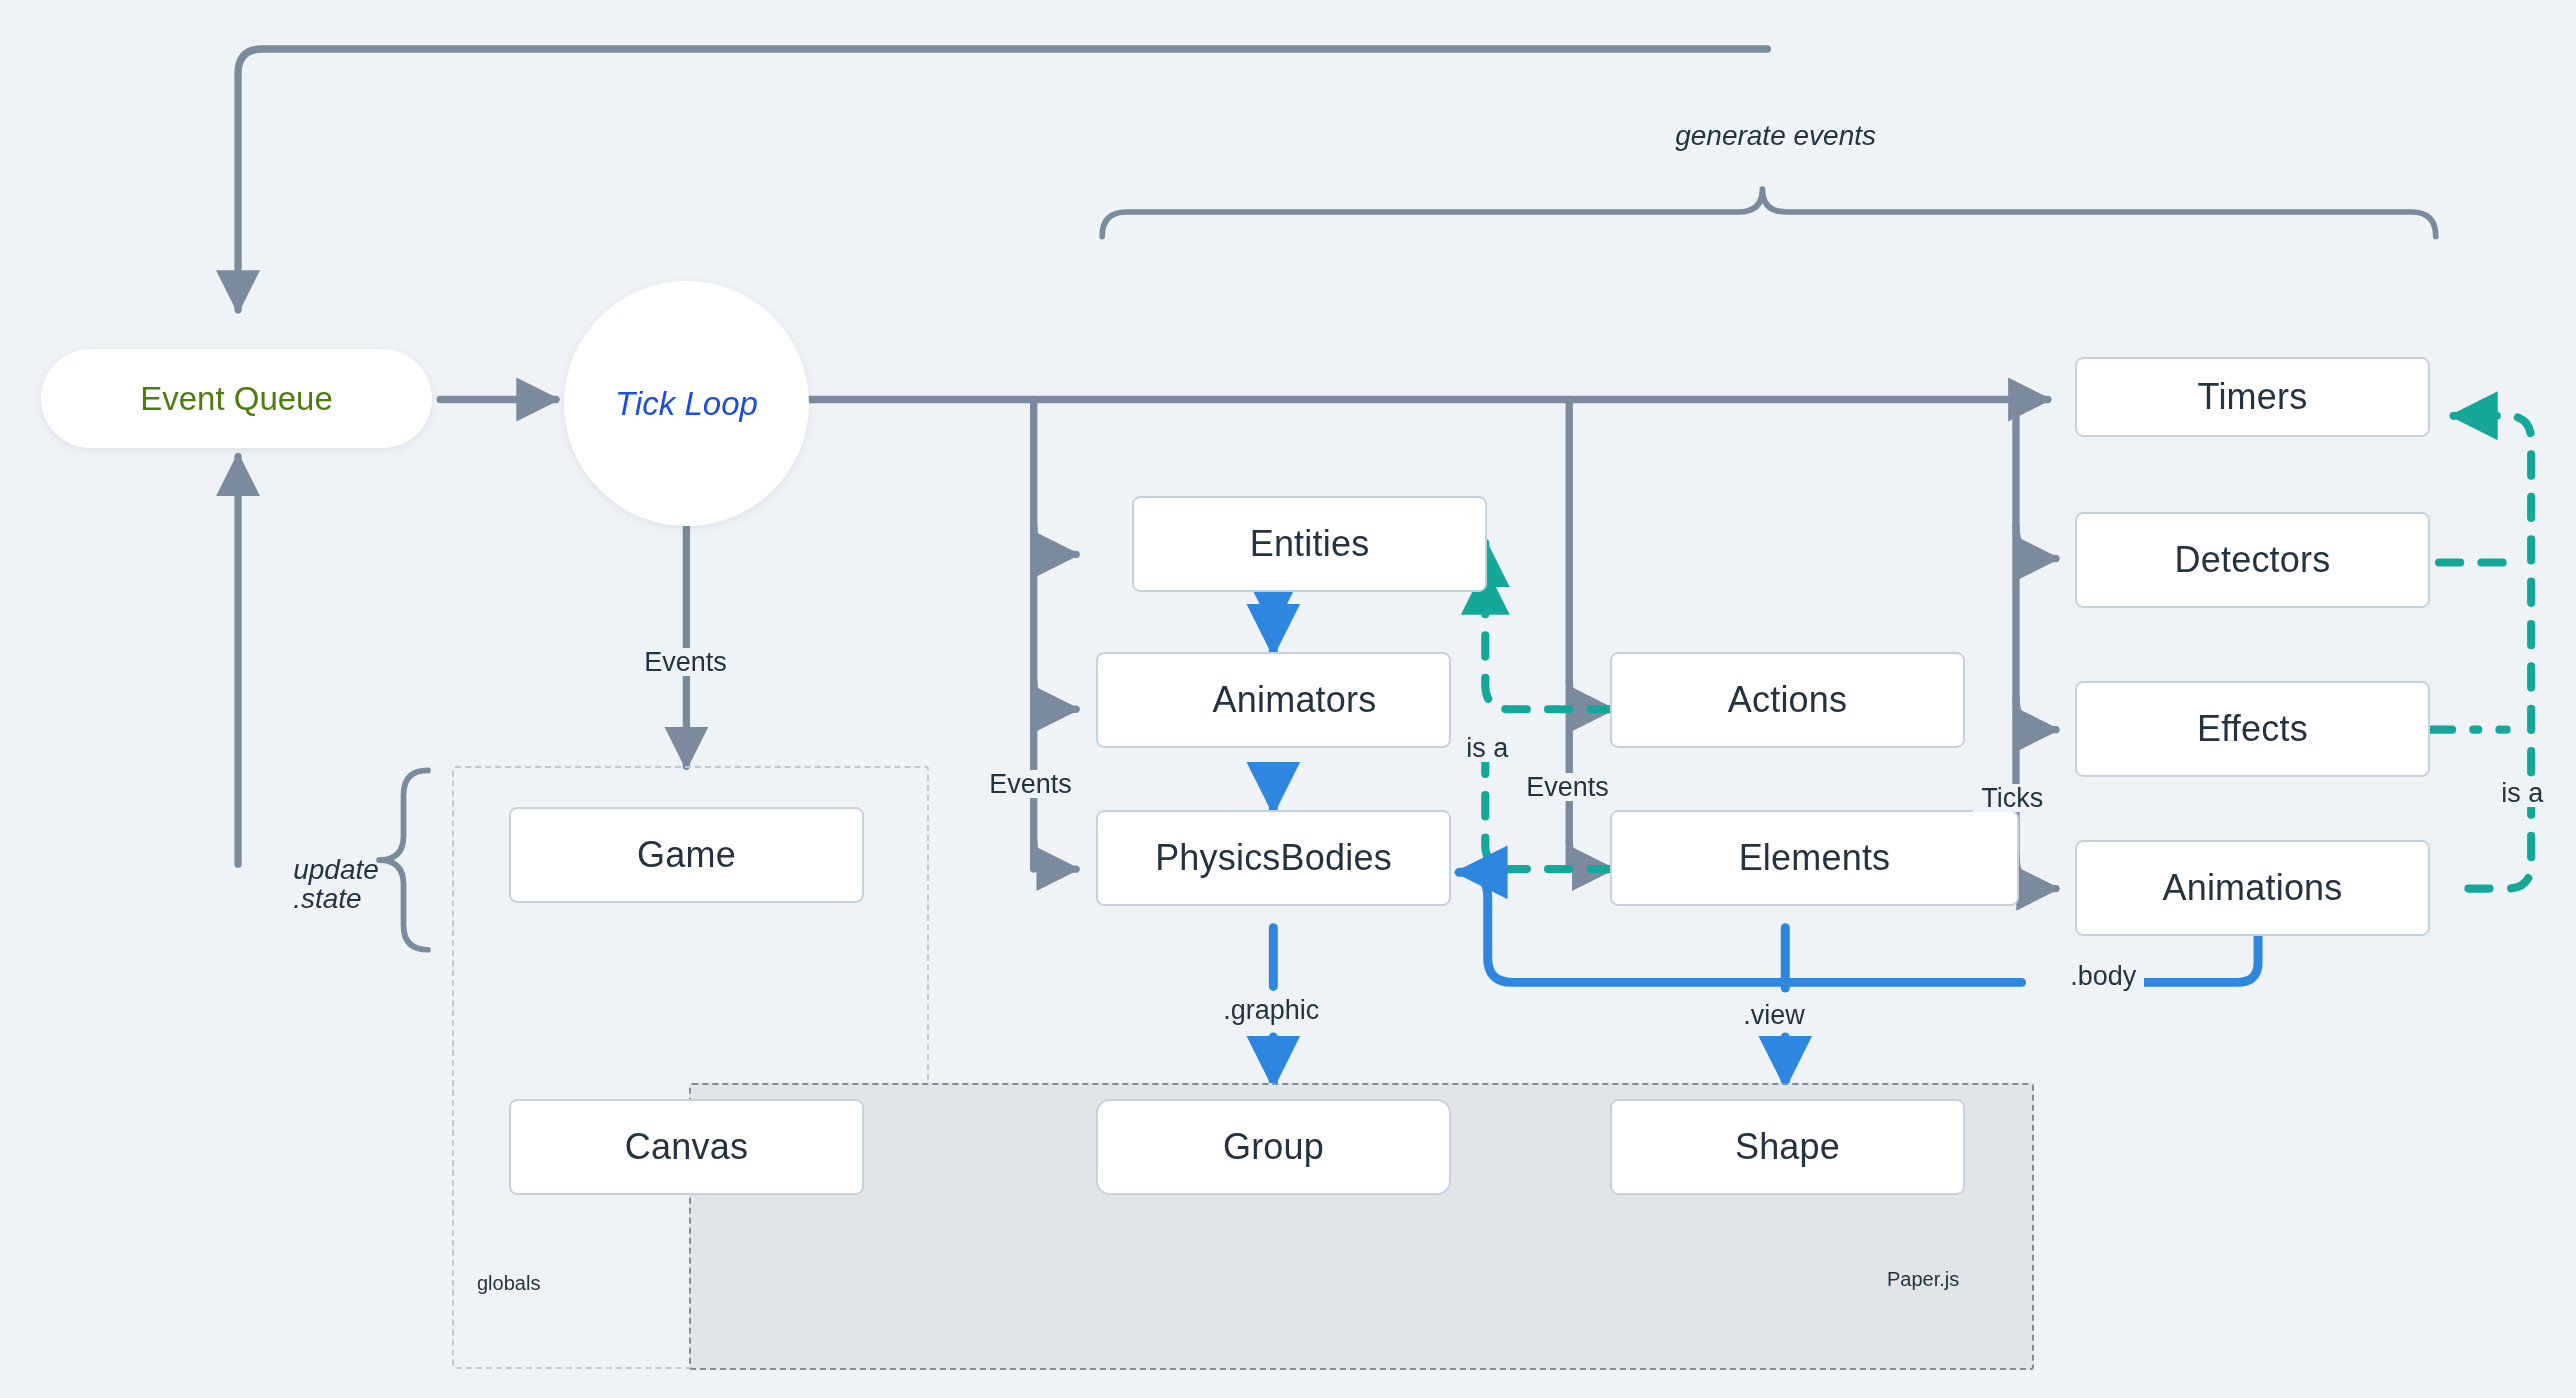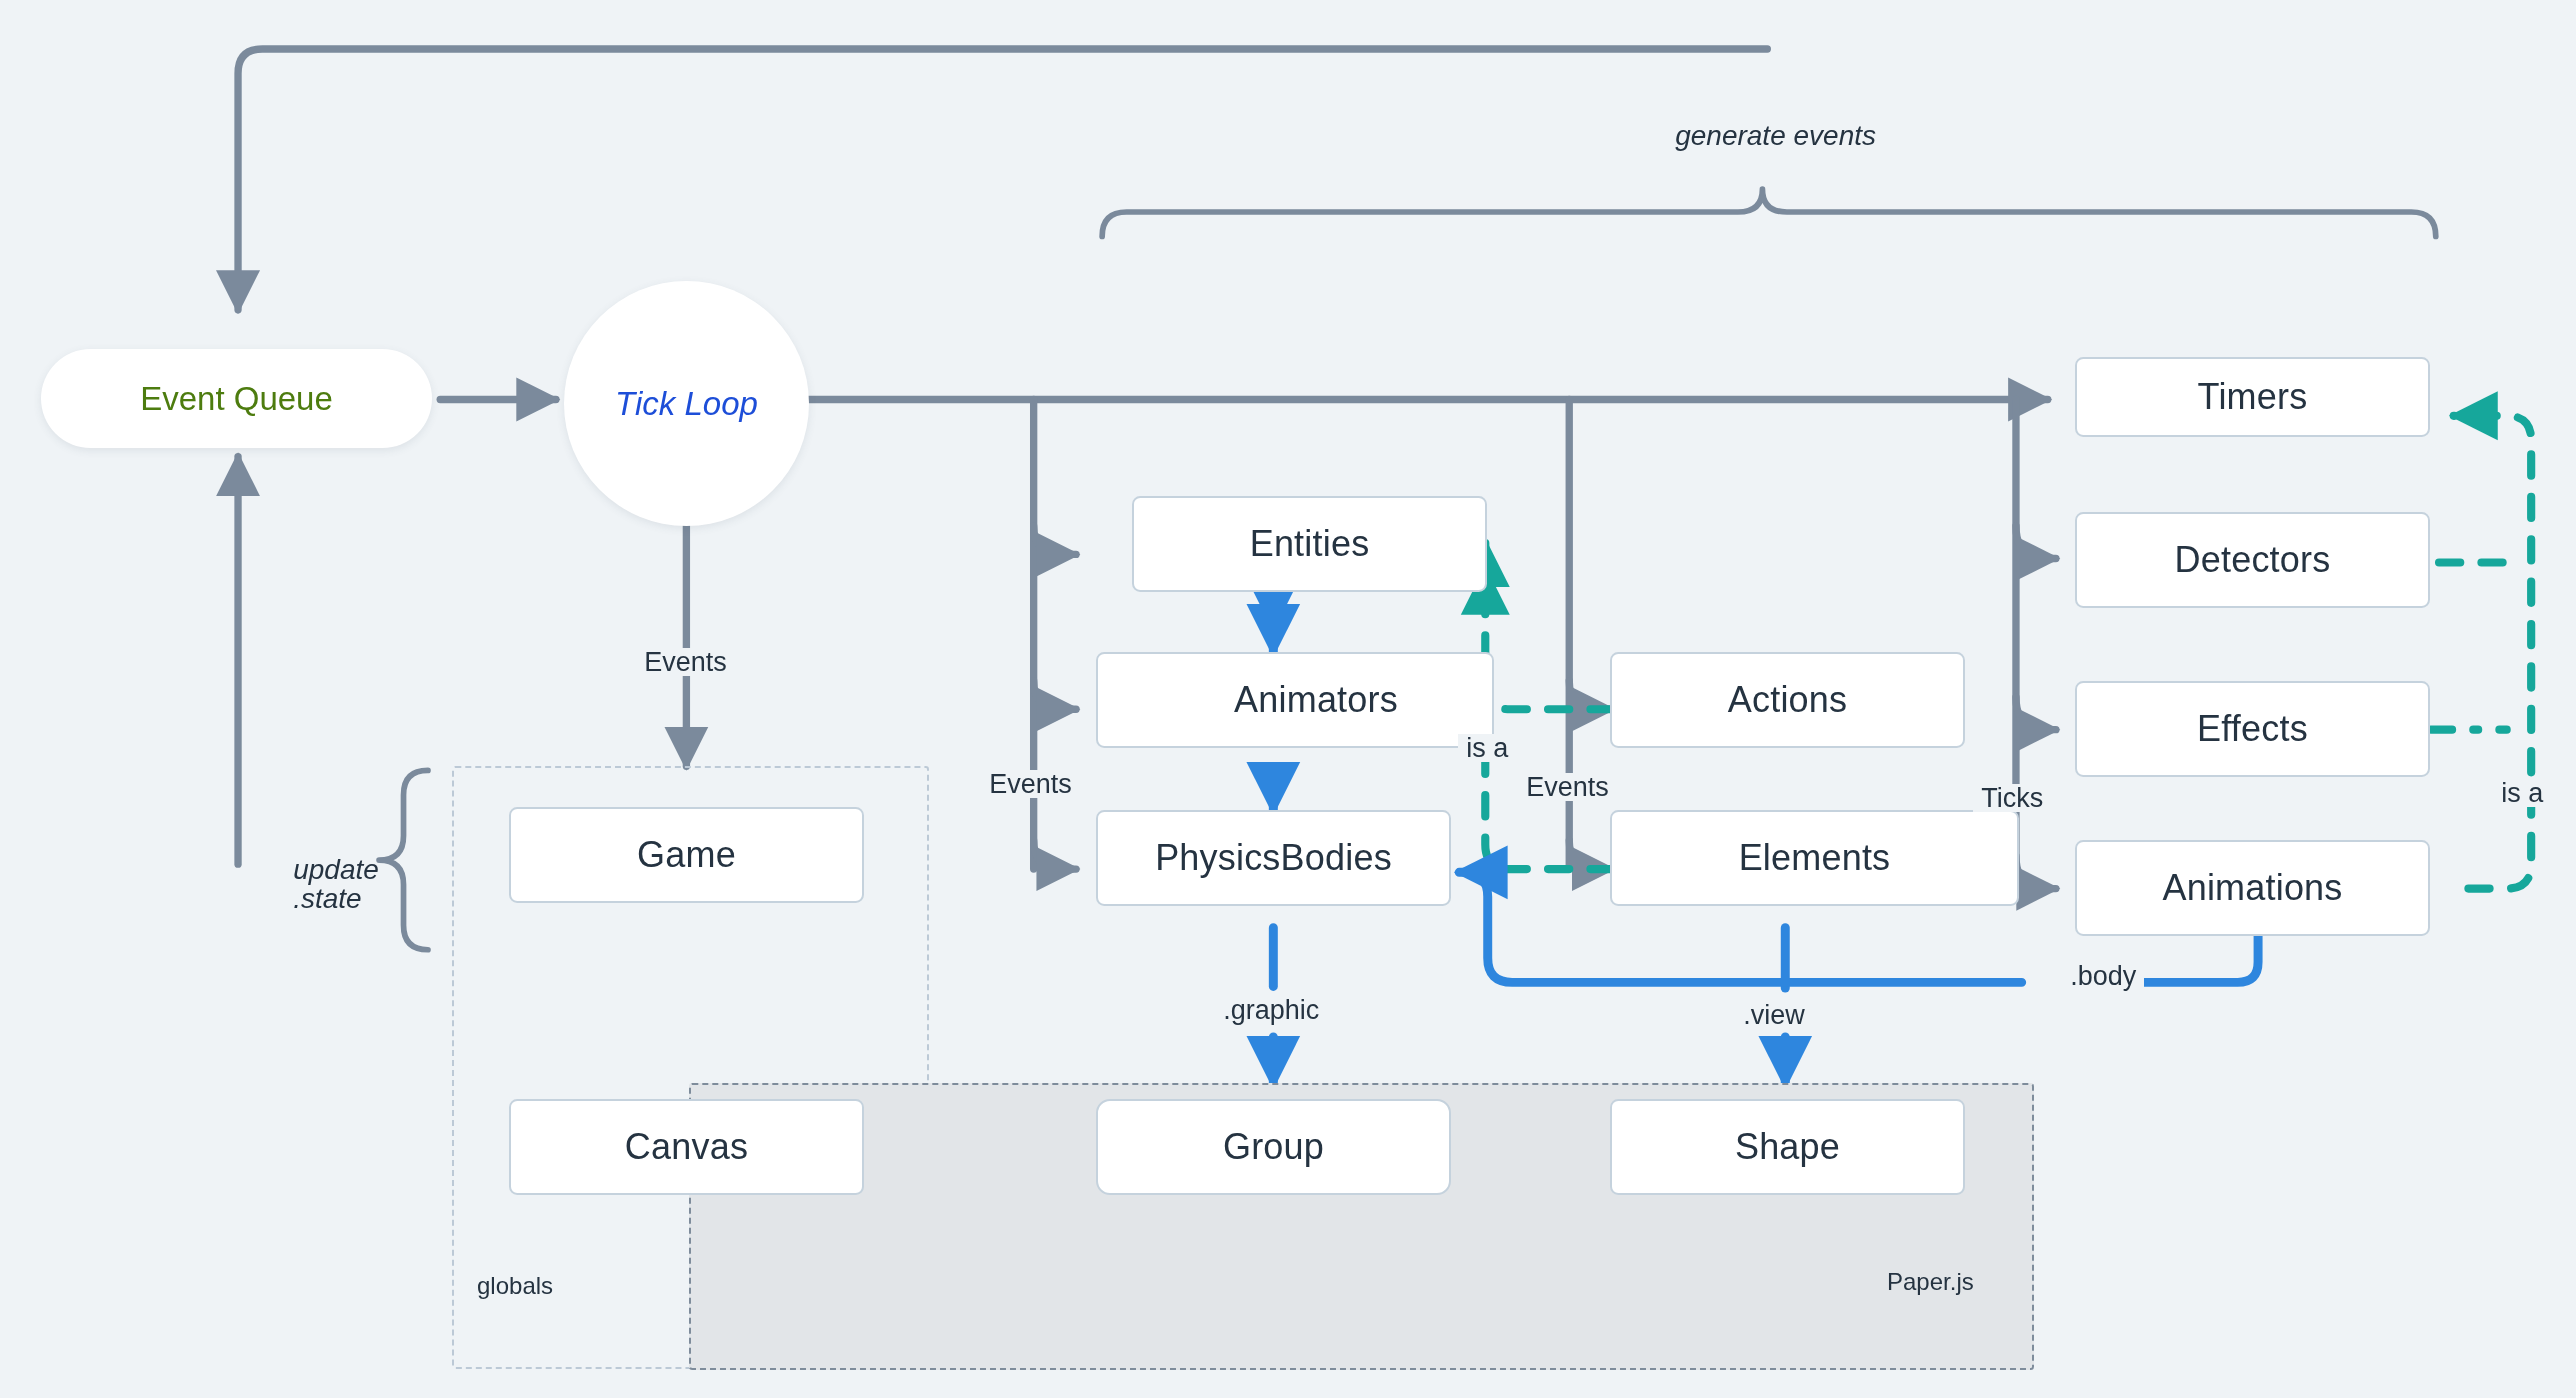--- a/index.html
+++ b/index.html
@@ -51,21 +51,21 @@
     border-radius:3.3px;
     box-sizing:border-box;
   }
   .region.paper{
     border-color:#7e8c9b;
     background:#e2e5e8;
   }
   .region-label{
     position:absolute;
     color:#253341;
-    font-size:24px;
+    font-size:20px;
     white-space:nowrap;
   }
 
   
   .elabel{
     position:absolute;
     color:#253341;
     font-size:27px;
     white-space:nowrap;
     background:#eff3f6;
@@ -174,21 +174,21 @@
   <div class="pill" style="left:41px;top:349px;width:391px;height:99px;">Event Queue</div>
 
   <div class="circle" style="left:564px;top:281px;width:245px;height:245px;">Tick Loop</div>
 
   <div class="node" style="left:509px;top:807px;width:355px;height:96px;">Game</div>
 
   <div class="node" style="left:509px;top:1099px;width:355px;height:96px;">Canvas</div>
 
   <div class="node" style="left:1096px;top:496px;width:355px;height:96px;margin-left:36px;">Entities</div>
 
-  <div class="node" style="left:1096px;top:652px;width:398px;height:96px;padding-left:42px;">Animators</div>
+  <div class="node" style="left:1096px;top:652px;width:355px;height:96px;padding-left:42px;">Animators</div>
 
   <div class="node" style="left:1096px;top:810px;width:355px;height:96px;">PhysicsBodies</div>
 
   <div class="node" style="left:1096px;top:1099px;width:355px;height:96px;border-radius:14px;">Group</div>
 
   <div class="node" style="left:1610px;top:652px;width:355px;height:96px;">Actions</div>
 
   <div class="node" style="left:1610px;top:810px;width:409px;height:96px;">Elements</div>
 
   <div class="node" style="left:1610px;top:1099px;width:355px;height:96px;">Shape</div>

